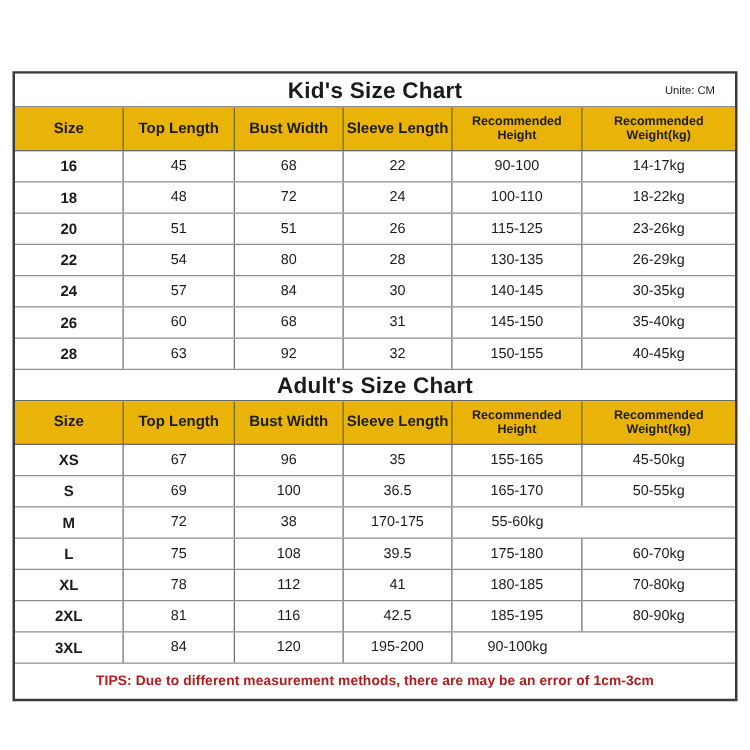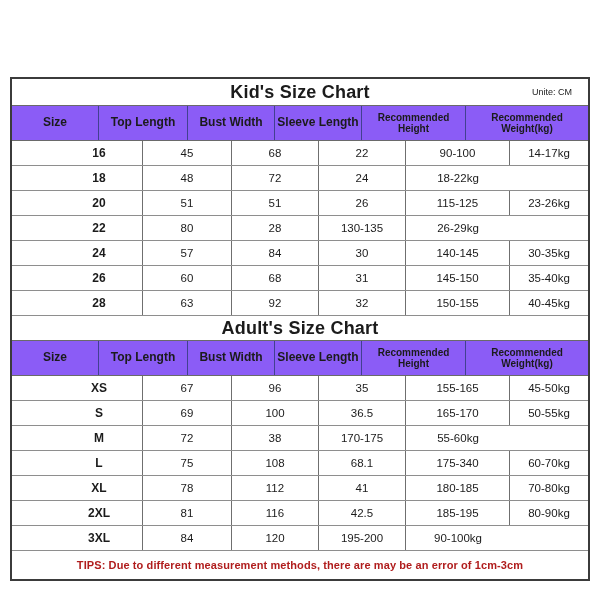--- a/index.html
+++ b/index.html
@@ -2,43 +2,43 @@
 <html><head>
 <meta charset="utf-8">
 <style>
   html,body{margin:0;padding:0;background:#ffffff;}
   .canvas{
     position:relative;width:600px;height:600px;background:#ffffff;
     font-family:"Liberation Sans",sans-serif;color:#1b1b1b;overflow:hidden;
   }
   .chart{
     position:absolute;left:10px;top:57px;width:580px;
-    border:2px solid #3b3b3b;background:#ffffff;box-sizing:border-box;margin-top:20px;
+    border:2px solid #3b3b3b;background:#ffffff;box-sizing:border-box;
   }
   .trow{
     position:relative;display:flex;align-items:center;justify-content:center;
     border-bottom:1px solid #6a6a6a;background:#ffffff;
   }
   .trow.kids{height:26px;}
   .trow.adult{height:24px;}
   .ttl{font-size:18px;font-weight:bold;letter-spacing:.2px;}
   .unit{
     position:absolute;right:16px;top:50%;transform:translateY(-50%);
     font-size:9px;font-weight:normal;color:#222;text-align:center;
   }
   .grid{display:grid;grid-template-columns:87px 89px 87px 87px 104px 1fr;}
-  .hdr{background:#8b5cf6;border-bottom:1px solid #6a6a6a;}
+  .hdr{background:#eab308;border-bottom:1px solid #6a6a6a;}
   .hdr .h{
     display:flex;align-items:center;justify-content:center;text-align:center;
     font-weight:bold;font-size:12px;min-height:34px;line-height:1.15;
     border-right:1px solid rgba(8,42,62,.55);padding:1px 2px;box-sizing:border-box;
   }
   .hdr .h:last-child{border-right:none;}
   .hdr .h.sm{font-size:10px;}
-  .row{border-bottom:1px solid #8e8e8e;padding-left:44px;}
+  .row{border-bottom:1px solid #8e8e8e;}
   .row .c{
     display:flex;align-items:center;justify-content:center;
     font-size:11.5px;height:24px;border-right:1px solid #6f6f6f;box-sizing:border-box;
   }
   .row .c:last-child{border-right:none;}
   .row .c.sz{font-weight:bold;font-size:12px;}
   .tips{
     display:flex;align-items:center;justify-content:center;height:28px;
     color:#b01d1d;font-weight:bold;font-size:11px;letter-spacing:.1px;
   }
@@ -69,32 +69,34 @@
       <div class="c">68</div>
       <div class="c">22</div>
       <div class="c">90-100</div>
       <div class="c">14-17kg</div>
     </div>
     <div class="grid row">
       <div class="c sz">18</div>
       <div class="c">48</div>
       <div class="c">72</div>
       <div class="c">24</div>
+      <div class="c">100-110</div>
       <div class="c">18-22kg</div>
     </div>
     <div class="grid row">
       <div class="c sz">20</div>
       <div class="c">51</div>
       <div class="c">51</div>
       <div class="c">26</div>
       <div class="c">115-125</div>
       <div class="c">23-26kg</div>
     </div>
     <div class="grid row">
       <div class="c sz">22</div>
+      <div class="c">54</div>
       <div class="c">80</div>
       <div class="c">28</div>
       <div class="c">130-135</div>
       <div class="c">26-29kg</div>
     </div>
     <div class="grid row">
       <div class="c sz">24</div>
       <div class="c">57</div>
       <div class="c">84</div>
       <div class="c">30</div>
@@ -151,22 +153,22 @@
       <div class="c sz">M</div>
       <div class="c">72</div>
       <div class="c">38</div>
       <div class="c">170-175</div>
       <div class="c">55-60kg</div>
     </div>
     <div class="grid row">
       <div class="c sz">L</div>
       <div class="c">75</div>
       <div class="c">108</div>
-      <div class="c">68.1</div>
-      <div class="c">175-340</div>
+      <div class="c">39.5</div>
+      <div class="c">175-180</div>
       <div class="c">60-70kg</div>
     </div>
     <div class="grid row">
       <div class="c sz">XL</div>
       <div class="c">78</div>
       <div class="c">112</div>
       <div class="c">41</div>
       <div class="c">180-185</div>
       <div class="c">70-80kg</div>
     </div>

